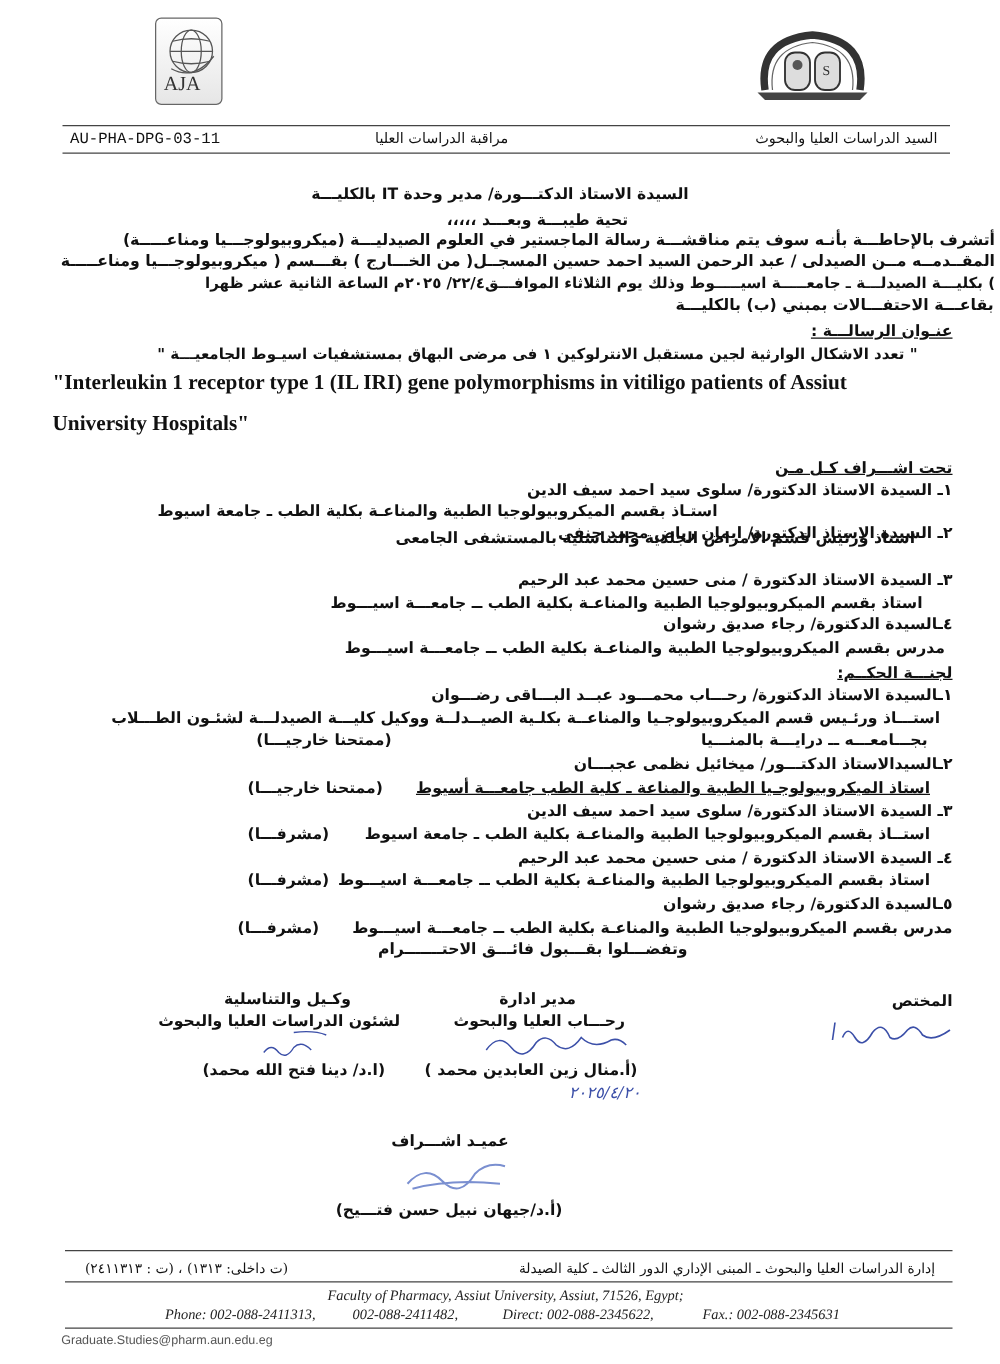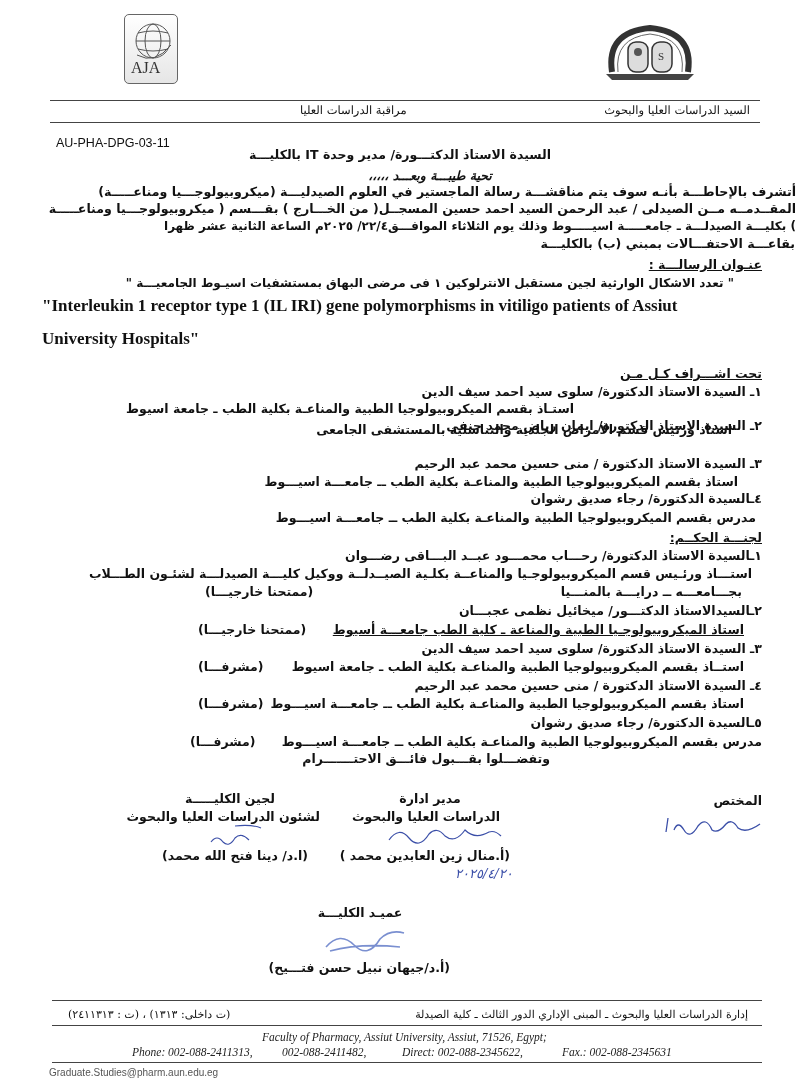--- a/index.html
+++ b/index.html
@@ -36,27 +36,27 @@
     <path d="M18 50 Q14 16 50 12 Q86 16 82 50" fill="#fff" stroke="#666" stroke-width="1"></path>
     <rect x="28" y="20" width="20" height="30" rx="8" fill="#ddd" stroke="#333" stroke-width="1.5"></rect>
     <rect x="52" y="20" width="20" height="30" rx="8" fill="#ddd" stroke="#333" stroke-width="1.5"></rect>
     <circle cx="38" cy="30" r="4" fill="#555"></circle>
     <text x="58" y="38" font-size="11" font-family="Liberation Serif, serif" fill="#333">S</text>
     <path d="M6 52 L94 52 L88 58 L12 58 Z" fill="#444"></path>
   </svg>
 </div>
 
 <div class="hline" style="left:50px;top:100px;width:710px;"></div>
-<span class="abs" style="left:56px;top:104px;font-family:Liberation Sans, sans-serif;font-size:12.5px;margin-top:32px;">AU-PHA-DPG-03-11</span>
+<span class="abs" style="left:56px;top:104px;font-family:Liberation Mono, monospace;font-size:12.5px;">AU-PHA-DPG-03-11</span>
 <span class="abs ar arn" style="left:300px;top:105px;font-size:11.5px;">مراقبة الدراسات العليا</span>
 <span class="abs ar arn" style="right:50px;top:105px;font-size:11.5px;">السيد الدراسات العليا والبحوث</span>
 <div class="hline" style="left:50px;top:122px;width:710px;border-top-width:1px;"></div>
 
 <div class="abs ar" style="left:0;width:800px;text-align:center;direction:rtl;top:149px;box-sizing:border-box;">السيدة الاستاذ الدكتـــورة/ مدير وحدة IT بالكليـــة</div>
-<div class="abs ar" style="left:0;width:800px;text-align:center;top:170px;padding-left:60px;box-sizing:border-box;font-style:italic;">تحية طيبـــة وبعـــد ،،،،،</div>
+<div class="abs ar" style="left:0;width:800px;text-align:center;top:170px;padding-left:60px;box-sizing:border-box;">تحية طيبـــة وبعـــد ،،،،،</div>
 
 <div class="abs ar" style="right:4px;top:186px;font-size:12.6px;">أتشرف بالإحاطـــة بأنـه سوف يتم مناقشـــة رسالة الماجستير في العلوم الصيدليـــة (ميكروبيولوجـــيا ومناعـــــة)</div>
 <div class="abs ar" style="right:4px;top:203px;font-size:12.6px;">المقــدمــه مــن الصيدلى / عبد الرحمن السيد احمد حسين المسجــل( من الخـــارج ) بقـــسم ( ميكروبيولوجـــيا ومناعـــــة</div>
 <div class="abs ar" style="right:4px;top:220px;font-size:12px;">) بكليـــة الصيدلـــة ـ جامعـــــة اسيـــــوط وذلك يوم الثلاثاء الموافـــق٢٢/٤/ ٢٠٢٥م الساعة الثانية عشر ظهرا</div>
 <div class="abs ar" style="right:5px;top:238px;font-size:12.6px;">بقاعـــة الاحتفـــالات بمبني (ب) بالكليـــة</div>
 
 <div class="abs ar u" style="right:38px;top:259px;">عنـوان الرسالـــة :</div>
 <div class="abs ar" style="right:66px;top:277px;font-size:12px;">" تعدد الاشكال الوارثية لجين مستقبل الانترلوكين ١ فى مرضى البهاق بمستشفيات اسيـوط الجامعيـــة "</div>
 <div class="abs en" style="left:42px;top:296px;">"Interleukin  1 receptor type  1 (IL IRI) gene  polymorphisms  in  vitiligo  patients  of  Assiut</div>
 <div class="abs en" style="left:42px;top:329px;">University  Hospitals"</div>
@@ -109,35 +109,35 @@
   <div class="abs ar" style="left:190px;top:736px;">(مشرفـــا)</div>
 </div>
 <div class="abs ar" style="right:250px;top:753px;">وتفضـــلوا بقـــبول فائـــق الاحتـــــــرام</div>
 
 <div class="abs ar" style="right:38px;top:795px;text-align:right;">المختص</div>
 <svg class="sig" width="110" height="30" style="left:660px;top:810px;">
   <path d="M6 22 L8 8 M14 20 Q18 10 24 20 T38 16 Q46 6 52 20 Q58 24 66 14 Q72 8 78 18 Q86 24 100 14" fill="none" stroke="#3b4fa8" stroke-width="1.3"></path>
 </svg>
 
 <div class="abs ar" style="left:370px;width:120px;text-align:center;top:793px;">مدير ادارة</div>
-<div class="abs ar" style="left:380px;width:120px;text-align:center;top:811px;">الدراسات العليا والبحوث</div>
+<div class="abs ar" style="left:380px;width:120px;text-align:center;top:811px;">رحـــاب العليا والبحوث</div>
 <svg class="sig" width="120" height="26" style="left:385px;top:822px;">
   <path d="M4 18 Q14 4 24 16 T44 12 Q52 4 60 14 Q70 22 80 8 Q90 18 104 10 Q110 8 116 14" fill="none" stroke="#3b4fa8" stroke-width="1.2"></path>
 </svg>
 <div class="abs ar" style="left:370px;width:140px;text-align:right;top:850px;">(أ.منال زين العابدين محمد )</div>
 <div class="abs" style="left:455px;top:866px;color:#3b4fa8;font-family:'DejaVu Serif',serif;font-size:13px;font-style:italic;">٢٠٢٥/٤/٢٠</div>
 
-<div class="abs ar" style="left:160px;width:140px;text-align:center;top:793px;">لجين الكليـــــة</div>
+<div class="abs ar" style="left:160px;width:140px;text-align:center;top:793px;">وكـيل والتناسلية</div>
 <div class="abs ar" style="left:140px;width:180px;top:811px;">لشئون الدراسات العليا والبحوث</div>
 <svg class="sig" width="60" height="26" style="left:205px;top:822px;">
   <path d="M30 4 Q46 2 56 6 M6 20 Q12 12 18 20 Q24 26 30 16 Q36 10 44 18" fill="none" stroke="#3b4fa8" stroke-width="1.1"></path>
 </svg>
 <div class="abs ar" style="left:160px;width:150px;text-align:center;top:850px;">(ا.د/ دينا فتح الله محمد)</div>
 
-<div class="abs ar" style="left:300px;width:120px;text-align:center;top:907px;">عميـد الكليـــة</div>
+<div class="abs ar" style="left:300px;width:120px;text-align:center;top:907px;">عميـد اشـــراف</div>
 <svg class="sig" width="90" height="34" style="left:320px;top:923px;">
   <path d="M6 24 Q20 8 34 22 T60 16 Q70 6 84 10 M10 28 Q40 20 80 24" fill="none" stroke="#7a8fd0" stroke-width="1.6"></path>
 </svg>
 <div class="abs ar" style="left:280px;width:170px;text-align:center;top:962px;">(أ.د/جيهان نبيل حسن فتـــيح)</div>
 
 <div class="hline" style="left:52px;top:1000px;width:710px;"></div>
 <span class="abs ar arn" style="right:52px;top:1009px;font-size:11px;">إدارة الدراسات العليا والبحوث ـ المبنى الإداري الدور الثالث ـ كلية الصيدلة</span>
 <span class="abs ar arn" style="left:68px;top:1009px;font-size:11px;">(ت داخلى: ١٣١٣) ، (ت : ٢٤١١٣١٣)</span>
 <div class="hline" style="left:52px;top:1025px;width:710px;"></div>
 <span class="abs foot-it" style="left:262px;top:1031px;">Faculty of Pharmacy, Assiut University, Assiut, 71526, Egypt;</span>

